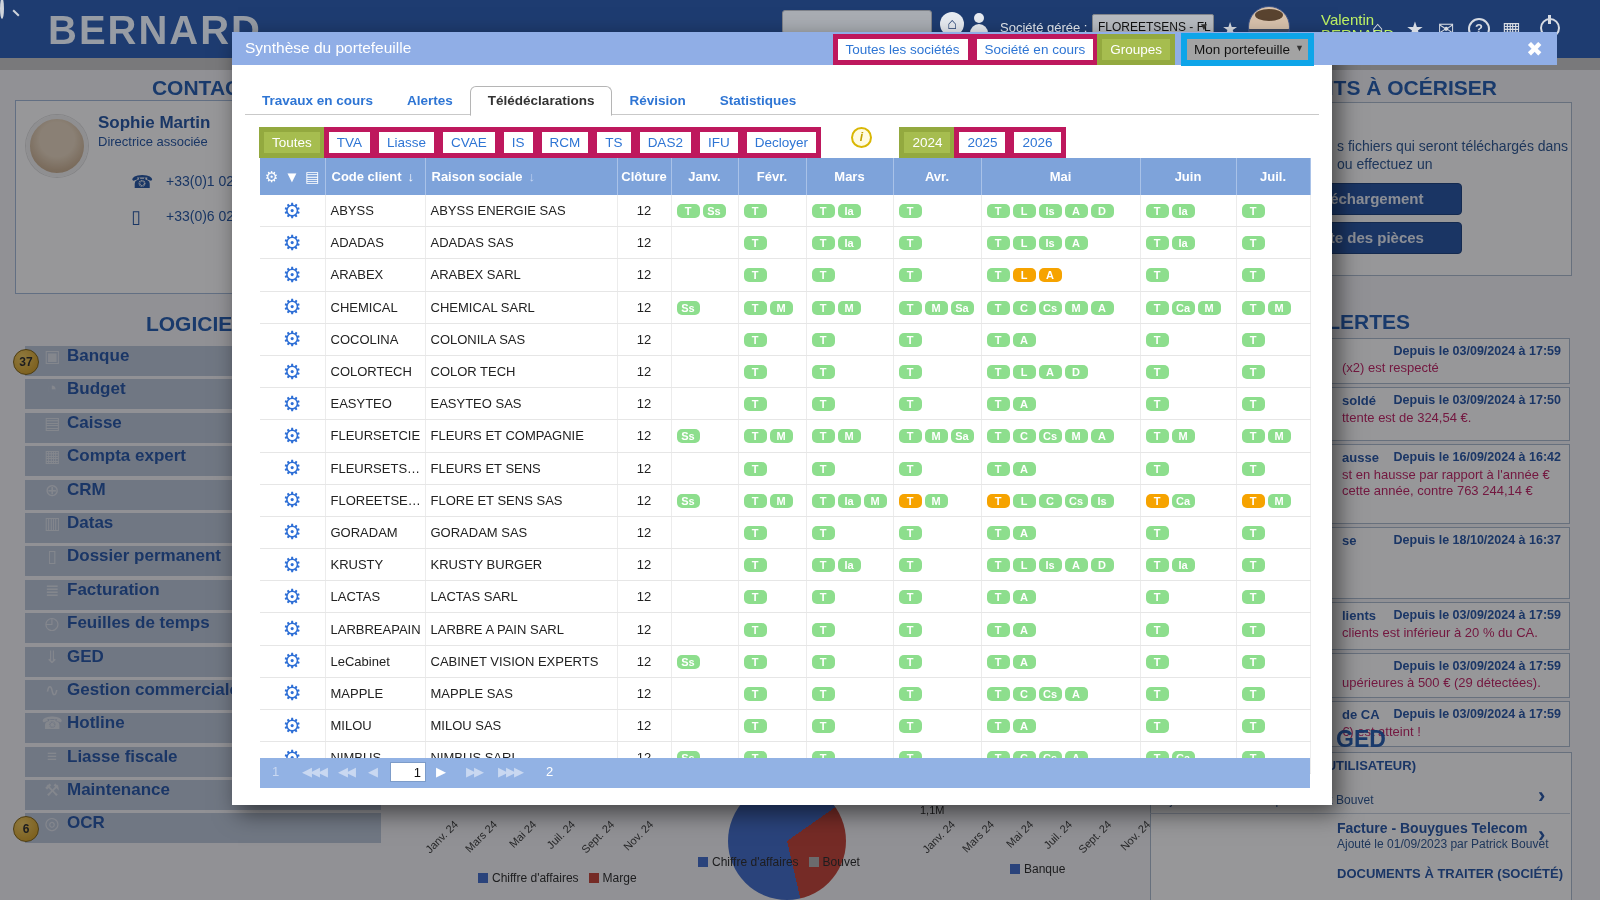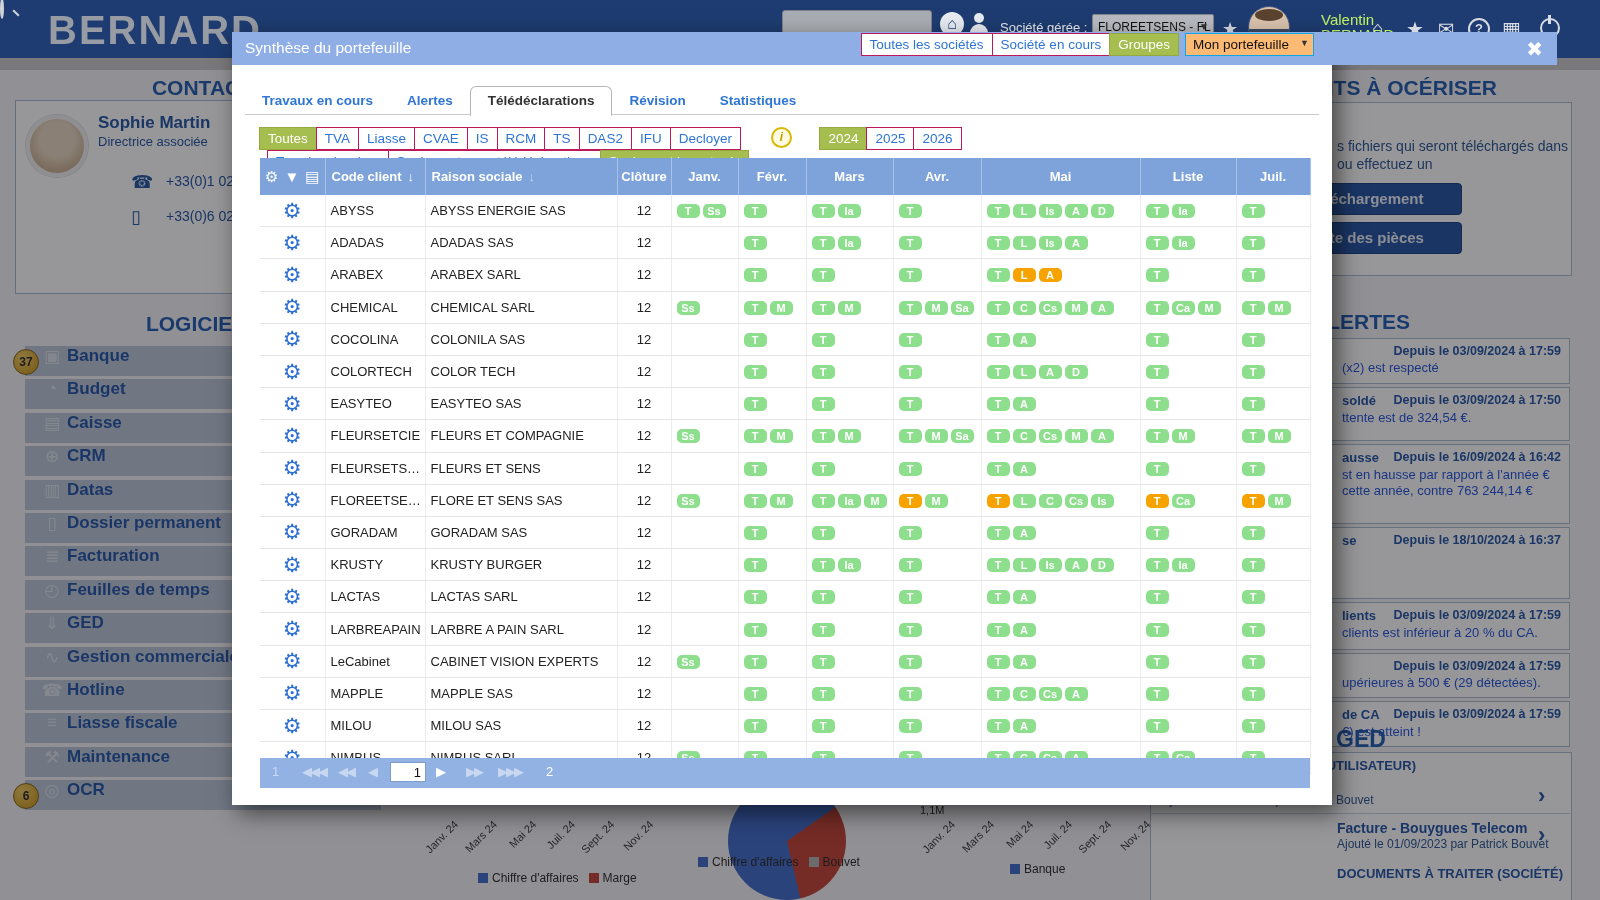--- a/index.html
+++ b/index.html
@@ -60,21 +60,21 @@
   #ocr-box{left:1150px;top:102px;width:420px;height:172px;}
   .rp-text{position:absolute;color:#24508f;font-size:14px;white-space:nowrap;}
   .rp-btn{position:absolute;left:1270px;width:190px;height:30px;background:#1d4e9f;border:1px solid #123a7a;border-radius:4px;
           color:#e9eef7;font-size:15px;font-weight:bold;text-align:center;line-height:30px;}
   #alerts-title{position:absolute;left:1145px;top:310px;width:432px;text-align:center;font-size:21px;}
   #alerts-list{position:absolute;left:1150px;top:338px;width:420px;}
   .alert-item{background:#fff;border:1px solid #a8b8cc;margin-bottom:3px;padding:5px 8px 6px 8px;}
   .alert-head{display:flex;justify-content:space-between;}
   .alert-title{font-size:13px;font-weight:bold;color:#1d4fa3;margin-left:183px;white-space:nowrap;}
   .alert-date{font-size:12.5px;font-weight:bold;color:#1d4fa3;white-space:nowrap;}
-  .alert-body{font-size:13px;color:#1d4ed8;margin-left:183px;margin-top:2px;line-height:16px;}
+  .alert-body{font-size:13px;color:#be185d;margin-left:183px;margin-top:2px;line-height:16px;}
   #ged-title{position:absolute;left:1145px;top:726px;width:432px;text-align:center;font-size:23px;}
   #ged-box{left:1150px;top:752px;width:420px;height:148px;}
   .ged-sec{position:absolute;font-size:13px;font-weight:bold;color:#1d4fa3;white-space:nowrap;}
   .ged-title2{position:absolute;font-size:14px;font-weight:bold;color:#1d4fa3;white-space:nowrap;}
   .ged-sub{position:absolute;font-size:12px;color:#24508f;white-space:nowrap;}
   .ged-chev{position:absolute;left:1538px;color:#1d4fa3;font-size:22px;font-weight:bold;}
   .ged-div{position:absolute;left:1150px;width:420px;height:1px;background:#c5d0de;}
 
   
   .sq{position:absolute;width:8px;height:6px;background:#3b6fd4;}
@@ -91,25 +91,25 @@
   
   #modal{position:absolute;left:232px;top:32px;width:1100px;height:773px;background:#fff;z-index:10;
          box-shadow:6px 8px 22px rgba(0,0,0,0.55);}
   #modal-titlebar{position:absolute;left:0;top:0;width:1325px;height:33px;background:#90aee6;}
   #modal-title{position:absolute;left:13px;top:7px;color:#fff;font-size:15.5px;}
   #modal-close{position:absolute;right:14px;top:5px;color:#fff;font-size:20px;font-weight:bold;cursor:pointer;}
   #tabs-row{position:absolute;left:13px;top:53px;width:1074px;height:29px;border-bottom:1px solid #c9c9c9;}
   .tab{position:relative;display:inline-block;padding:6px 17px 7px 17px;font-size:13.5px;font-weight:bold;color:#2e75d4;top:1px;}
   .tab.active{background:#fff;border:1px solid #b5b5b5;border-bottom:1px solid #fff;border-radius:6px 6px 0 0;color:#333;}
   #scope-group{position:absolute;right:18px;top:1px;}
-  .pill{display:inline-block;border:1px solid #be185d;background:#fff;color:#2e75d4;font-size:13.5px;
+  .pill{display:inline-block;border:5px solid #be185d;background:#fff;color:#2e75d4;font-size:13.5px;
         padding:3px 8px;margin-left:-1px;vertical-align:middle;}
   .pill.active{background:#a6bd4f;border-color:#93a93f;color:#fff;}
-  #portfolio-select{display:inline-block;border:1px solid #0ea5e9;background:#fdba74;color:#111;font-size:13.5px;
-        padding:3px 24px 3px 7px;margin-left:6px;position:relative;vertical-align:middle;}
+  #portfolio-select{display:inline-block;border:6px solid #0ea5e9;background:#a3a3a3;color:#111;font-size:13.5px;
+        padding:3px 18px 3px 7px;margin-left:6px;position:relative;vertical-align:middle;}
   #portfolio-select .arr{position:absolute;right:4px;top:4px;font-size:9px;color:#333;}
   #filters-row{position:absolute;left:28px;top:95px;width:1050px;height:24px;}
   #info-icon{display:inline-block;width:17px;height:17px;border:2px solid #d9b704;border-radius:50%;color:#c2a203;
              font-size:12px;font-weight:bold;font-style:italic;text-align:center;line-height:17px;margin-left:8px;vertical-align:middle;background:#fffbe2;}
   .grp{display:inline-block;margin-right:22px;vertical-align:top;}
 
   #table-wrap{position:absolute;left:28px;top:126px;width:1050px;}
   table{border-collapse:collapse;table-layout:fixed;width:1050px;}
   th{background:#7ea3da;color:#fff;font-size:13px;font-weight:bold;height:35px;border-right:1px solid #a9c2e8;text-align:center;}
   th.l{text-align:left;padding-left:6px;}
@@ -182,20 +182,24 @@
           <span class="ic">▣</span>
           <span class="lbl">Banque</span>
         </div>
         <div class="side-item">
           <span class="ic">◔</span>
           <span class="lbl">Budget</span>
         </div>
         <div class="side-item">
           <span class="ic">▤</span>
           <span class="lbl">Caisse</span>
+        </div>
+        <div class="side-item">
+          <span class="ic">▦</span>
+          <span class="lbl">Compta expert</span>
         </div>
         <div class="side-item">
           <span class="ic">⊕</span>
           <span class="lbl">CRM</span>
         </div>
         <div class="side-item">
           <span class="ic">▥</span>
           <span class="lbl">Datas</span>
         </div>
         <div class="side-item">
@@ -376,21 +380,21 @@
             <tr id="thead-row">
               <th><span class="hdr-ic">⚙</span><span class="hdr-ic">▼</span><span class="hdr-ic">▤</span></th>
               <th class="l">Code client<span class="sort">↓</span></th>
               <th class="l">Raison sociale<span class="sort dim">↓</span></th>
               <th>Clôture</th>
               <th>Janv.</th>
               <th>Févr.</th>
               <th>Mars</th>
               <th>Avr.</th>
               <th>Mai</th>
-              <th>Liste</th>
+              <th>Juin</th>
               <th>Juil.</th>
             </tr>
           </thead>
         <tbody id="tbody">
             <tr>
               <td class="row-gear"><span>⚙</span></td>
               <td>ABYSS</td>
               <td>ABYSS ENERGIE SAS</td>
               <td class="center">12</td>
               <td><span class="badge">T</span><span class="badge">Ss</span></td>

